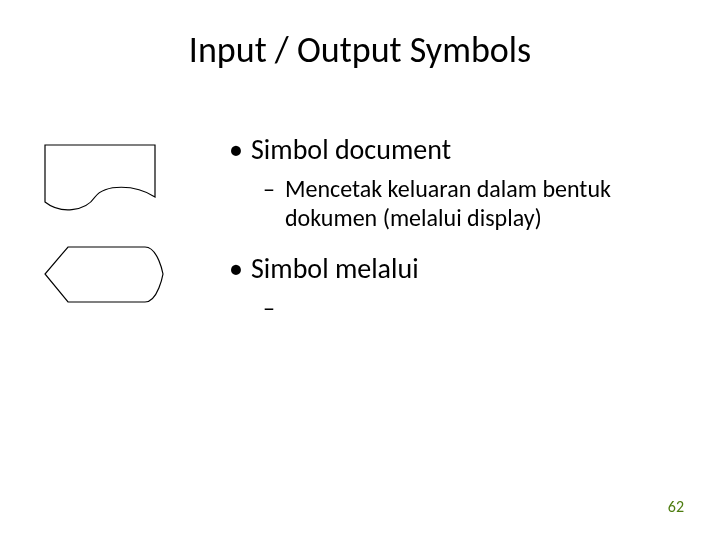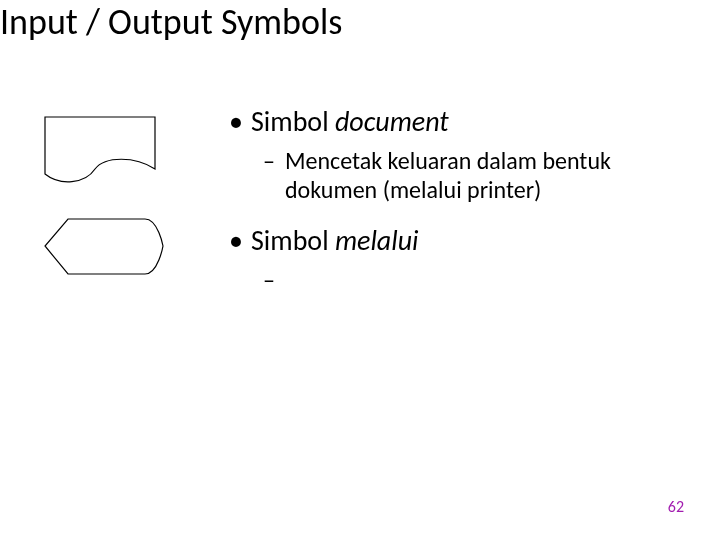--- a/index.html
+++ b/index.html
@@ -11,20 +11,22 @@
       width: 720px;
       height: 540px;
       background: #ffffff;
       font-family: Calibri, Arial, sans-serif;
       position: relative;
       color: #000;
     }
     .title {
       font-size: 36px;
       font-weight: 400;
+      text-align: center;
+      padding-top: 28px;
       padding-bottom: 20px;
     }
     .content {
       display: flex;
       padding-left: 40px;
       padding-right: 40px;
       padding-top: 40px;
     }
     .shapes {
       width: 175px;
@@ -50,21 +52,20 @@
     .bullet-dot {
       width: 26px;
       flex-shrink: 0;
       text-align: left;
       padding-left: 4px;
     }
     .bullet-text {
       flex: 1;
     }
     .bullet-text .italic {
-      font-style: italic;
     }
     .sub-row {
       display: flex;
       align-items: baseline;
       font-size: 24px;
       padding-left: 38px;
       margin-bottom: 18px;
       line-height: 1.2;
     }
     .dash {
@@ -72,21 +73,21 @@
       flex-shrink: 0;
     }
     .sub-text {
       flex: 1;
     }
     .page-number {
       position: absolute;
       bottom: 24px;
       right: 36px;
       font-size: 16px;
-      color: #a21caf;
+      color: #4d7c0f;
     }
   </style>
 </head>
 <body>
 
 <div class="title">Input / Output Symbols</div>
 
 <div class="content">
   <div class="shapes">
     <div class="shape">
@@ -103,21 +104,21 @@
 
   <div class="text-col">
     <div class="bullet-row">
       <div class="bullet-dot">•</div>
       <div class="bullet-text">
         <span>Simbol </span><span class="italic">document</span>
       </div>
     </div>
     <div class="sub-row">
       <div class="dash">–</div>
-      <div class="sub-text">Mencetak keluaran dalam bentuk dokumen (melalui printer)</div>
+      <div class="sub-text">Mencetak keluaran dalam bentuk dokumen (melalui display)</div>
     </div>
 
     <div class="bullet-row">
       <div class="bullet-dot">•</div>
       <div class="bullet-text">
         <span>Simbol </span><span class="italic">melalui</span>
       </div>
     </div>
     <div class="sub-row">
       <div class="dash">–</div>

